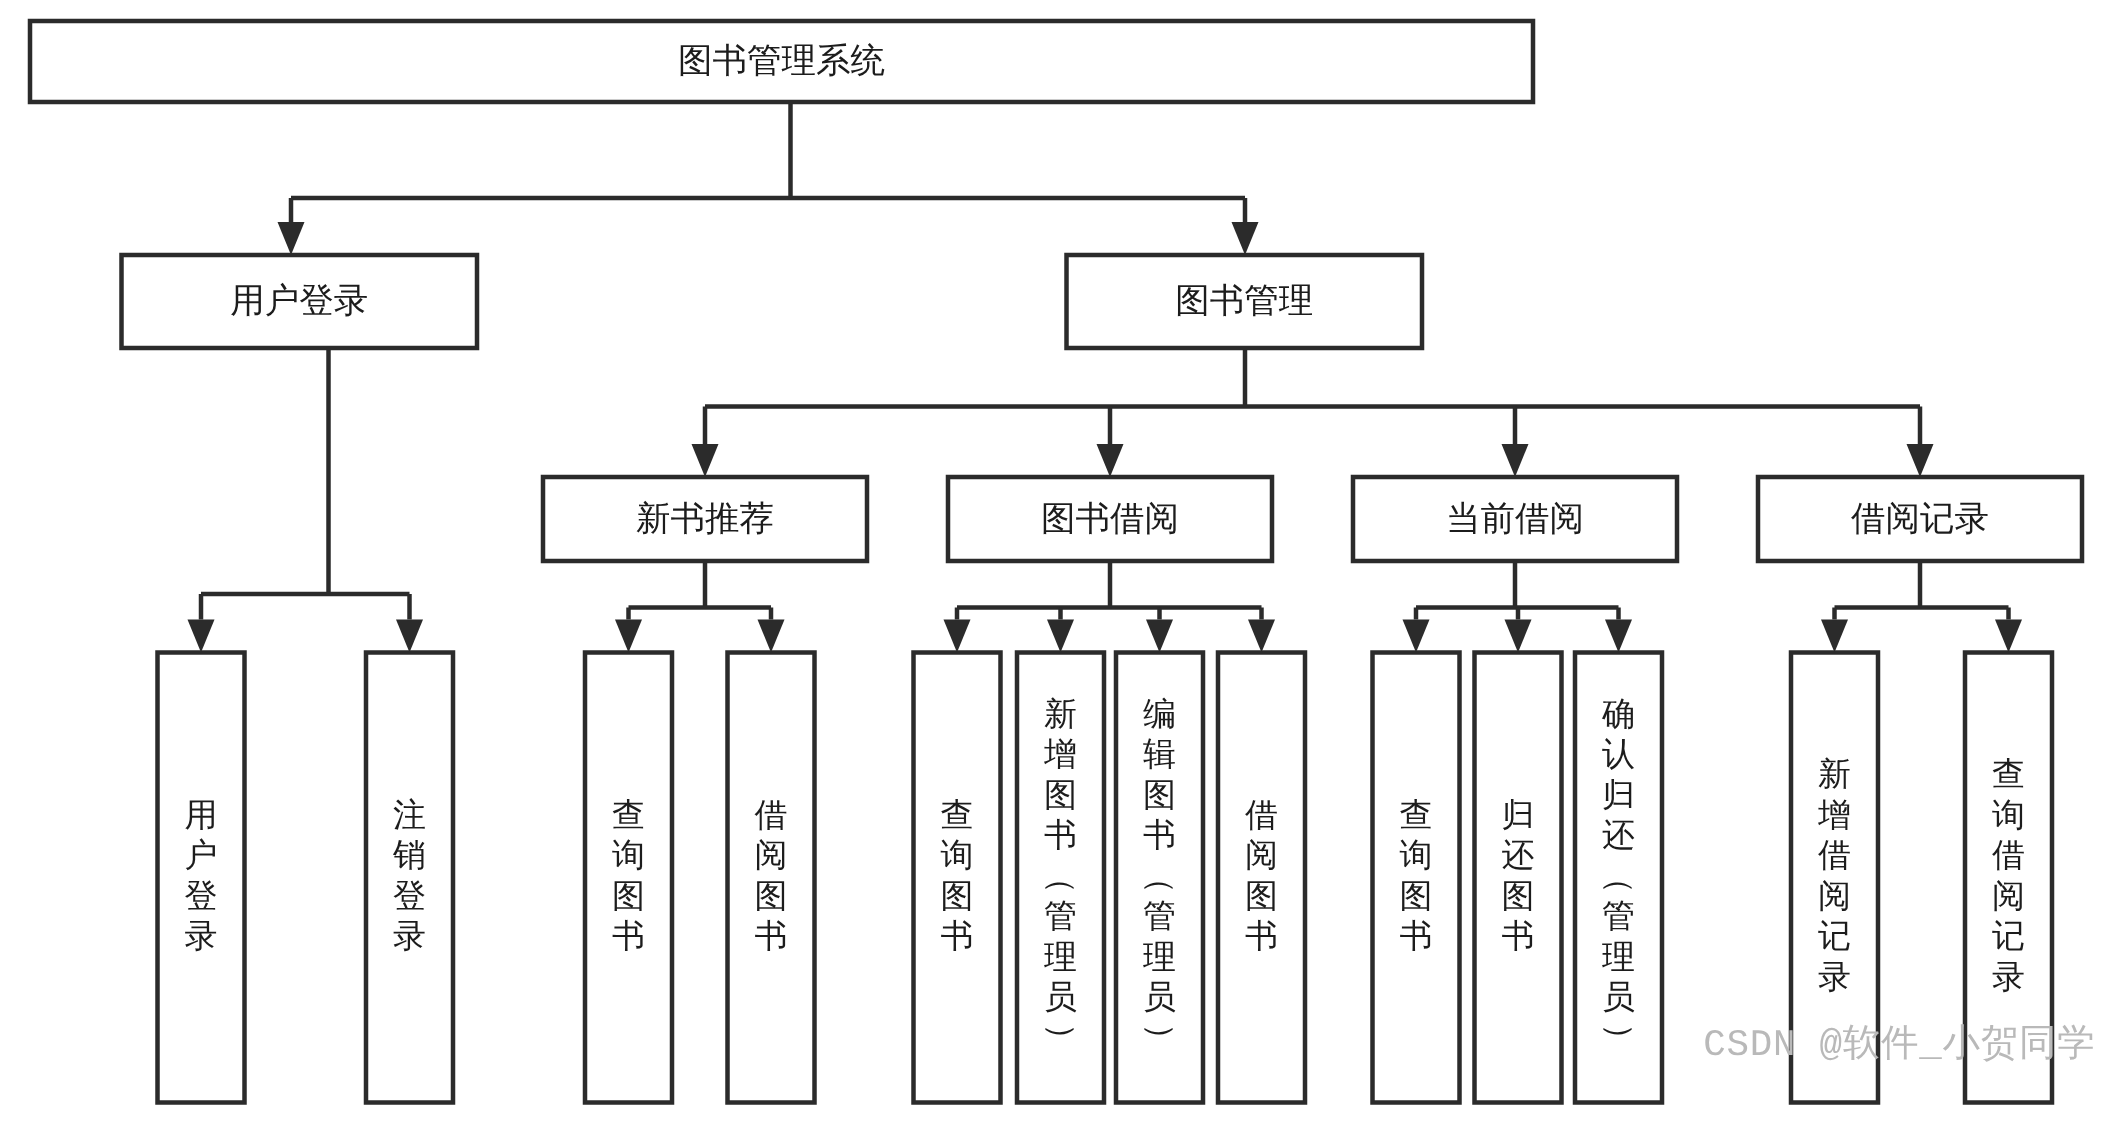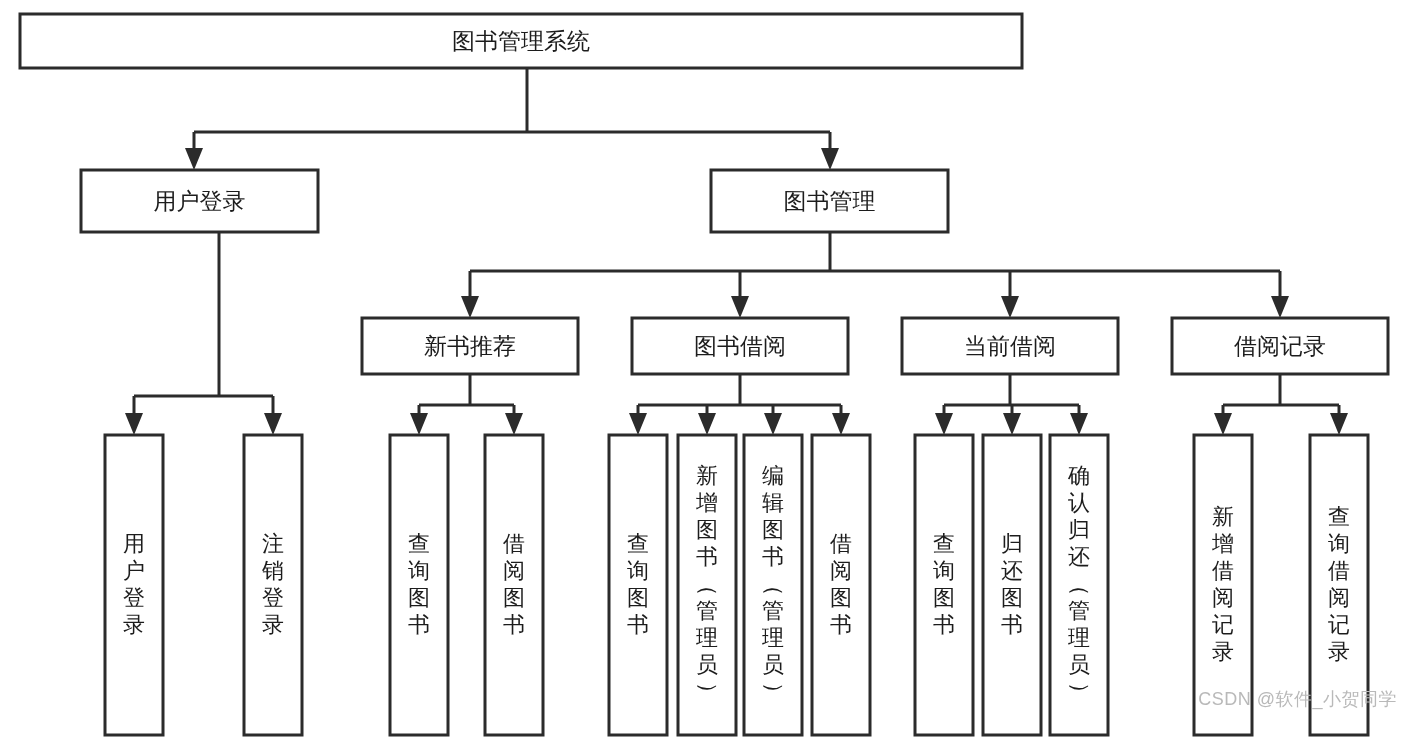--- a/index.html
+++ b/index.html
@@ -51,22 +51,22 @@
     stroke-linecap: butt;
   }
   .arrow-head {
     fill: #2b2b2b;
     stroke: none;
   }
   .watermark {
     position: absolute;
     right: 8px;
     bottom: 4px;
-    font-family: Liberation Sans, sans-serif;
-    font-size: 18px;
+    font-family: Liberation Mono, monospace;
+    font-size: 25px;
     color: #b9b9b9;
     letter-spacing: 0.5px;
     white-space: nowrap;
     user-select: none;
   }
 </style>
 </head>
 <body>
 
 <div id="diagram-root">

